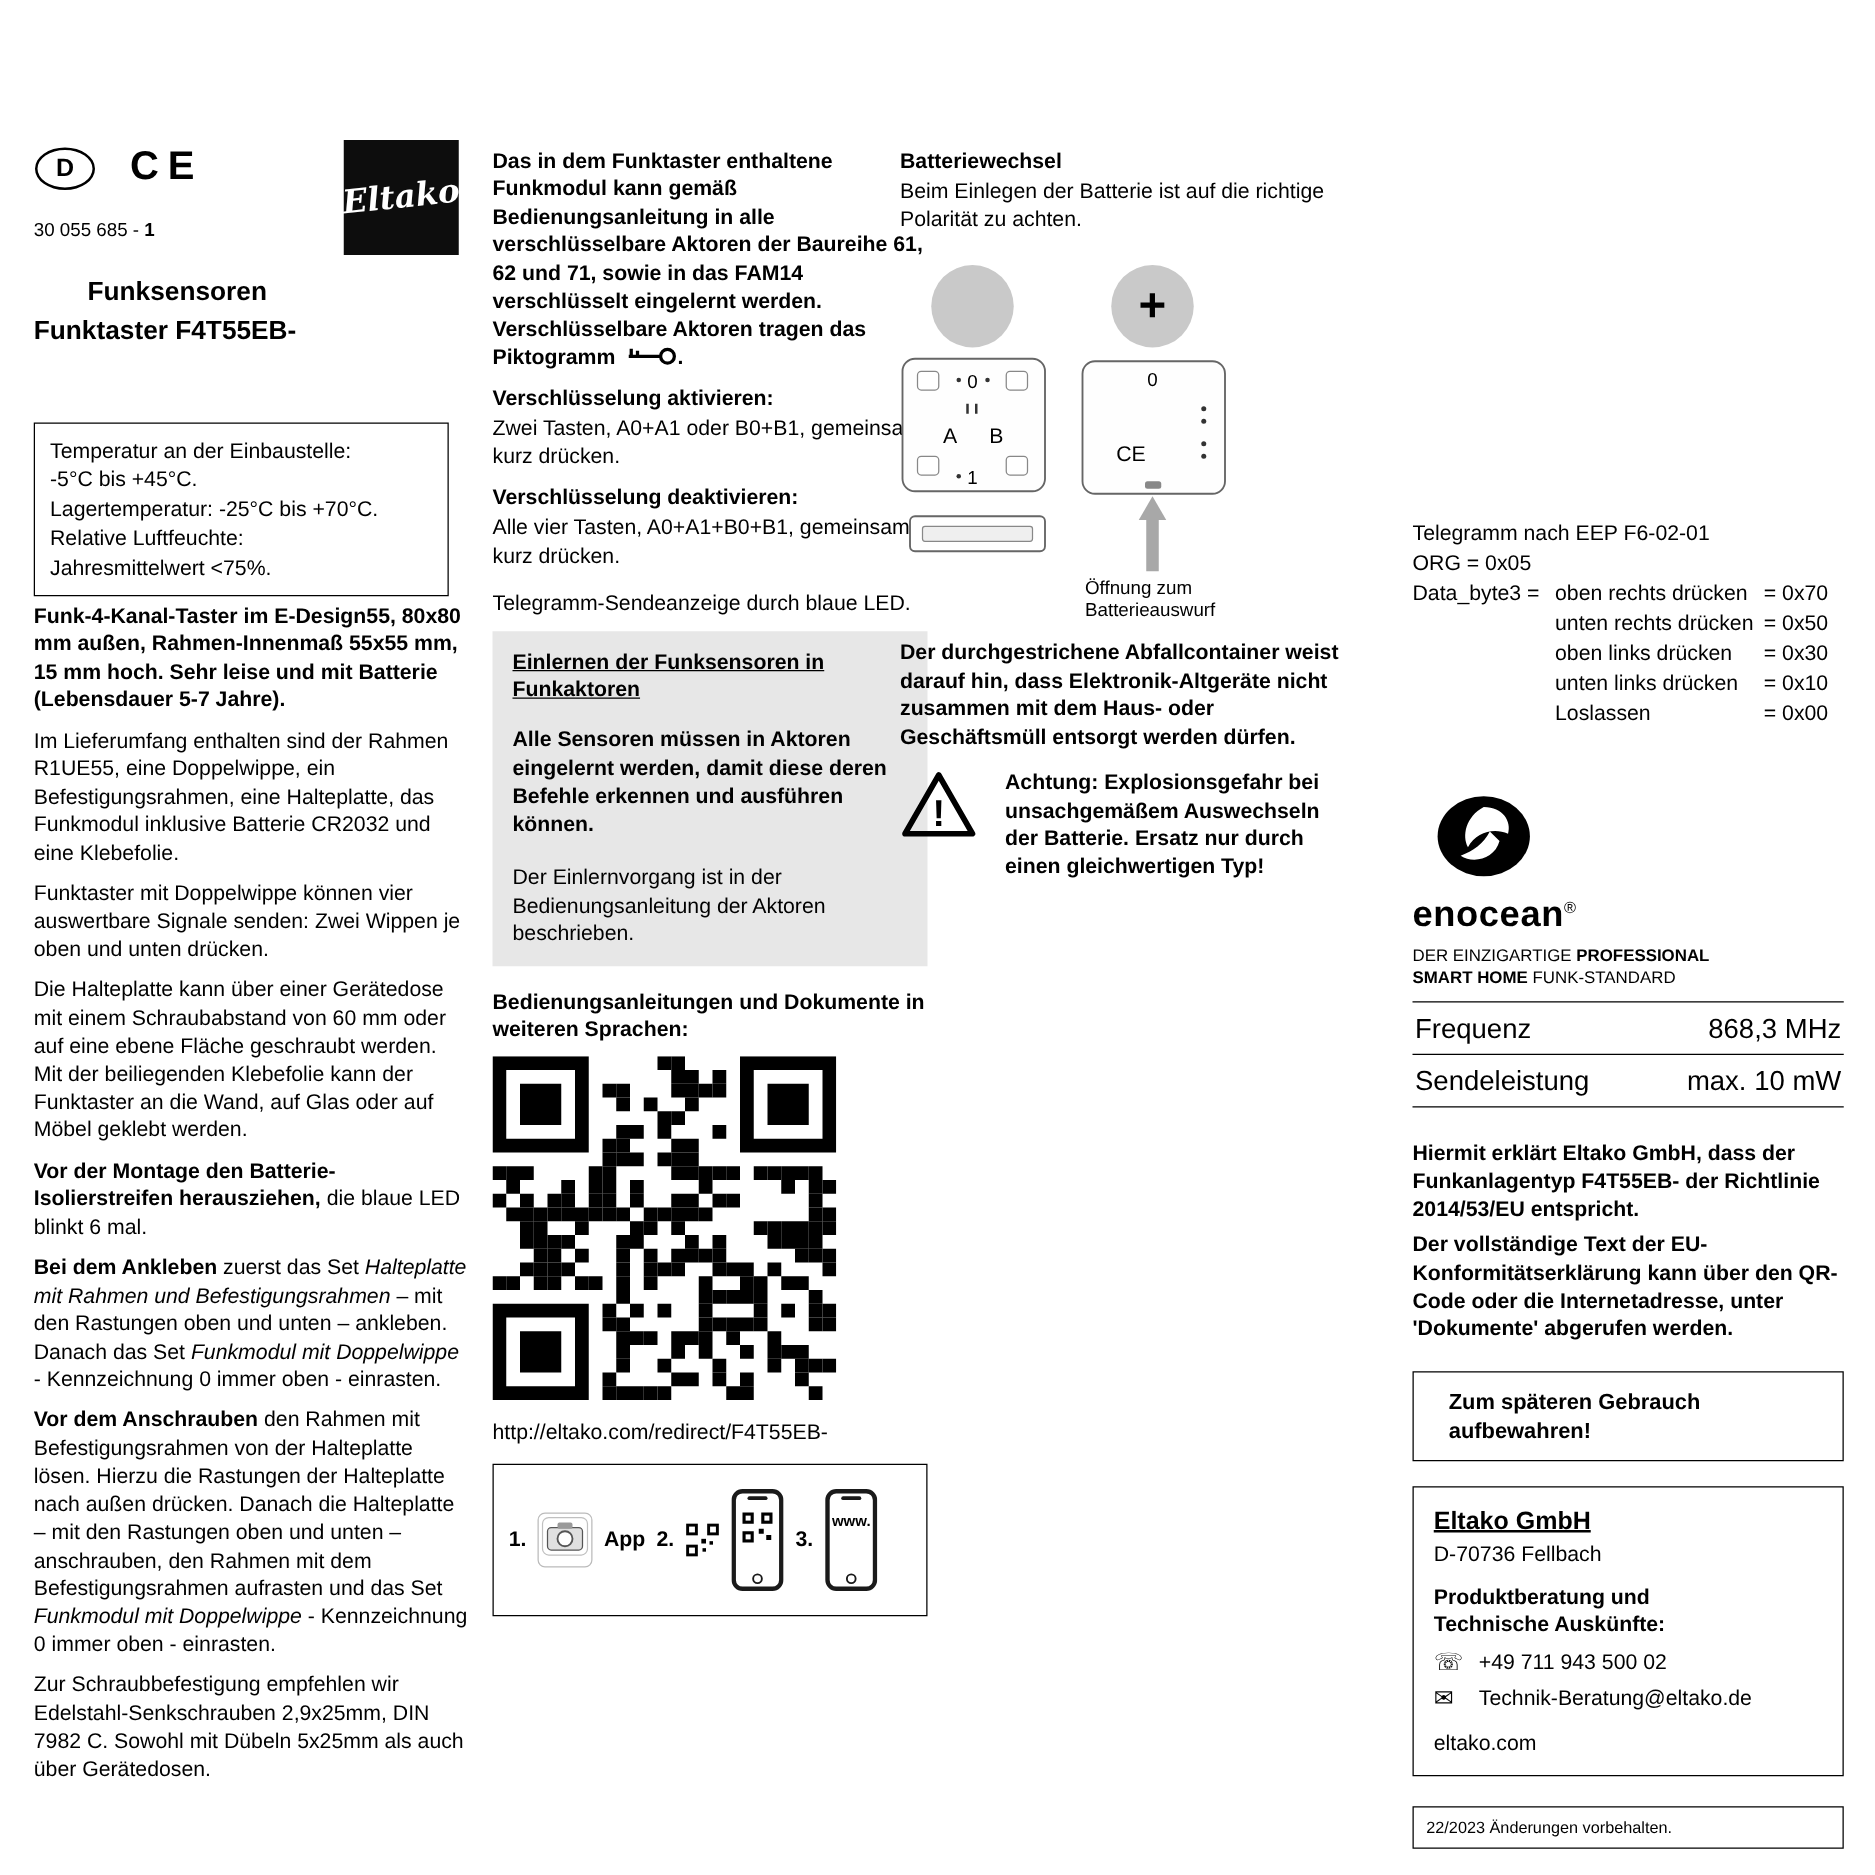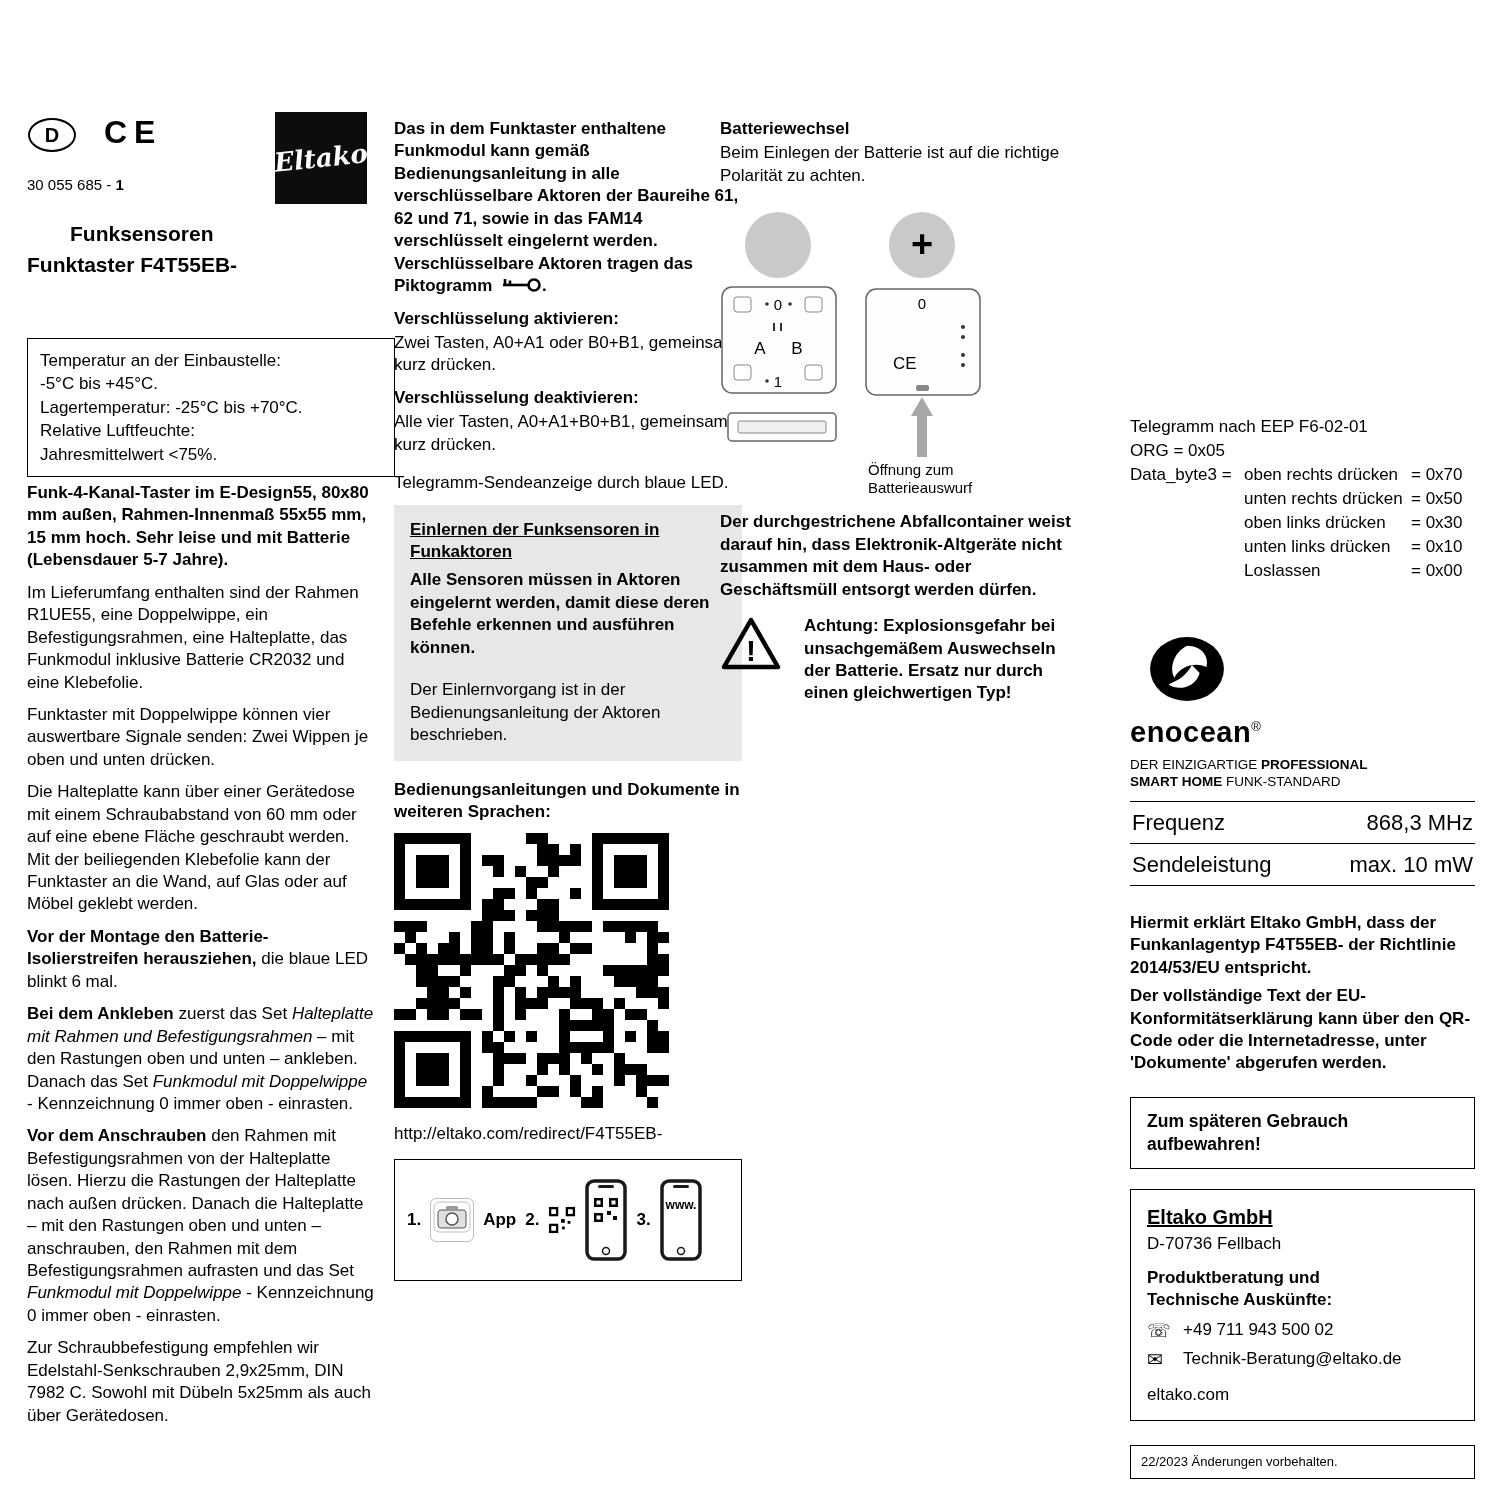--- a/index.html
+++ b/index.html
@@ -32,27 +32,27 @@
     position:absolute; left:275px; top:112px; width:92px; height:92px; background:#0d0d0d;
     display:flex; align-items:center; justify-content:center;
   }
   .eltako-logo span {
     color:#fff; font-family:"DejaVu Serif", serif; font-style:italic; font-weight:bold;
     font-size:26px; transform:rotate(-6deg);
   }
 
   
   .cond-box {
-    position:absolute; left:27px; top:338px; width:368px;
+    position:absolute; left:27px; top:338px; width:332px;
     border:1.5px solid #000; padding:10px 12px; font-size:17px; line-height:1.38;
   }
 
   
   .teach-box { background:#e7e7e7; padding:14px 16px; margin:8px 0 18px 0; }
-  .teach-head { font-weight:bold; text-decoration:underline; margin-bottom:6px; }
+  .teach-head { font-weight:bold; text-decoration:underline; margin-bottom:18px; }
 
   .h-inline { font-weight:bold; margin:4px 0 2px 0; }
   .qr-wrap { margin:10px 0 8px 0; }
   .qr-url { font-size:17px; margin:4px 0 14px 0; }
 
   .steps-box {
     border:1.5px solid #000; padding:10px 12px; height:122px;
     display:flex; align-items:center; gap:9px;
   }
   .step-num { font-weight:bold; font-size:17px; }
@@ -75,21 +75,21 @@
 
   .spec-table { border-top:1.8px solid #000; margin-top:10px; }
   .spec-row {
     display:flex; justify-content:space-between; padding:6px 2px;
     border-bottom:1.8px solid #000; font-size:22px;
   }
 
   .decl { font-weight:bold; margin-top:26px; }
   .decl2 { font-weight:bold; margin-top:6px; }
 
-  .keep-box { border:1.5px solid #000; padding:12px 16px; font-weight:bold; font-size:17.5px; margin-top:22px; }
+  .keep-box { border:1.5px solid #000; padding:12px 28px; font-weight:bold; font-size:17.5px; margin-top:22px; }
 
   .contact-box { border:1.5px solid #000; padding:14px 16px; margin-top:20px; }
   .contact-company { font-size:20px; font-weight:bold; margin-bottom:2px;text-decoration:underline; }
   .contact-addr { margin-bottom:12px; }
   .contact-row { display:flex; gap:12px; align-items:center; margin:4px 0; }
   .contact-icon { font-size:19px; width:24px; }
   .contact-site { margin-top:12px; }
 
   .footer-box { border:1px solid #000; padding:7px 10px; font-size:13px; margin-top:24px; }
 </style>

